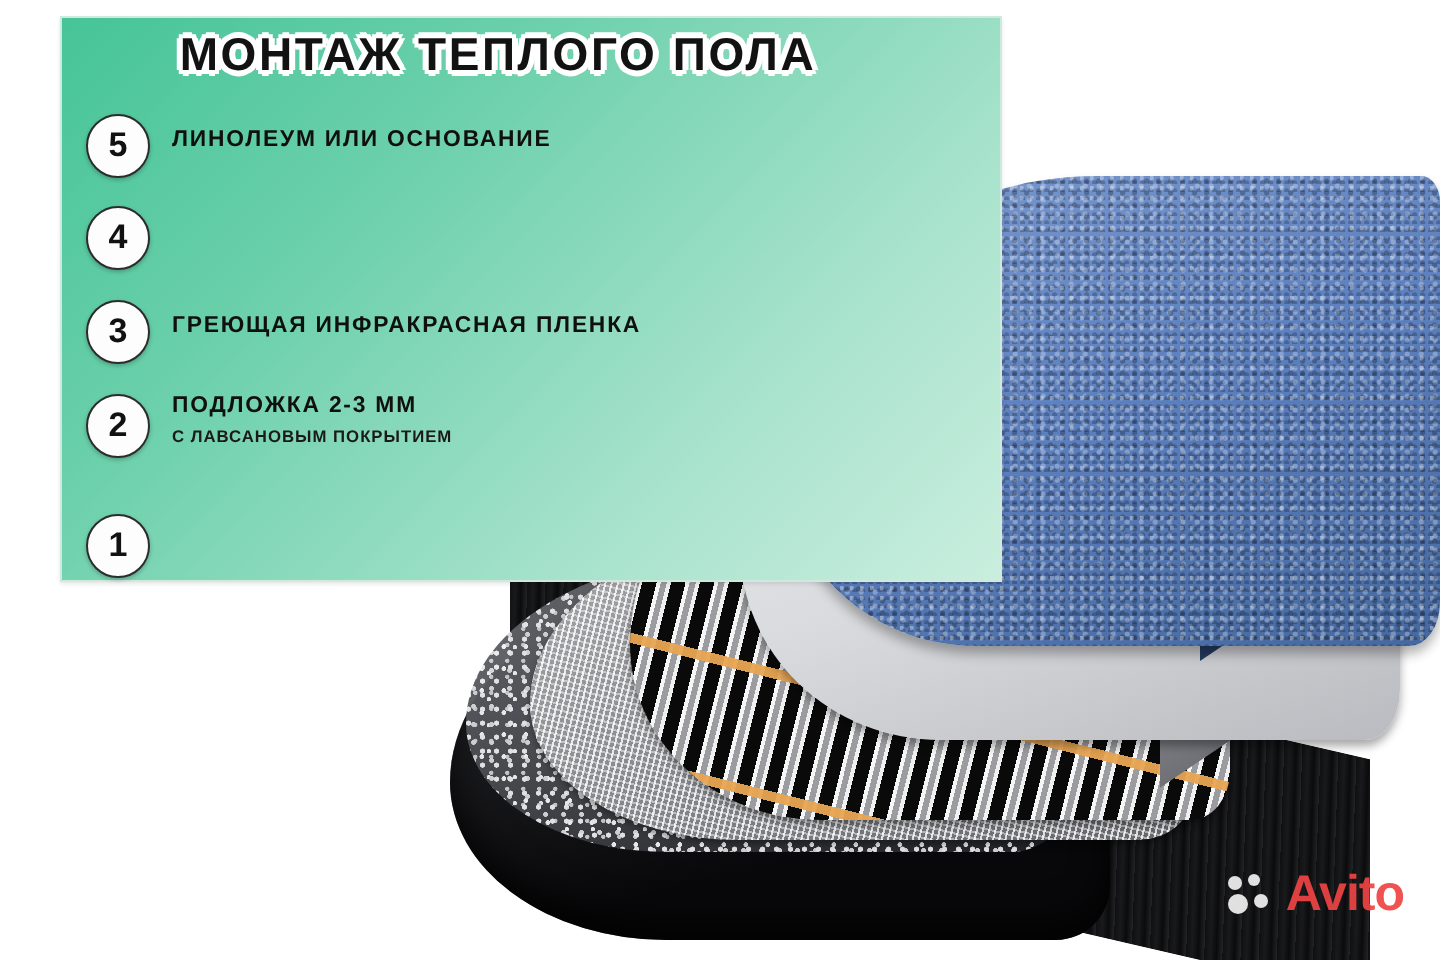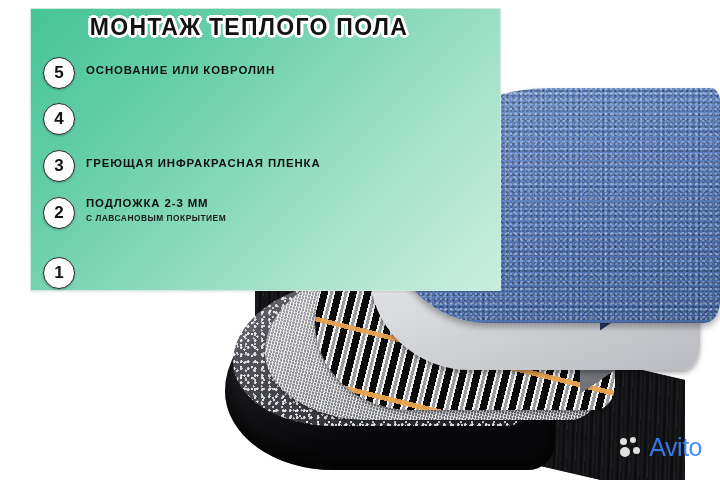--- a/index.html
+++ b/index.html
@@ -177,21 +177,21 @@
   .wm{
     position:absolute;right:18px;bottom:20px;
     display:flex;align-items:center;gap:5px;opacity:.92;
   }
   .wm-dots{position:relative;width:24px;height:22px;}
   .wm-dots i{position:absolute;display:block;border-radius:50%;background:#f2f2f2;}
   .wm-dots i:nth-child(1){width:7px;height:7px;left:0;top:1px;}
   .wm-dots i:nth-child(2){width:6px;height:6px;left:10px;top:0;}
   .wm-dots i:nth-child(3){width:10px;height:10px;left:0px;top:10px;}
   .wm-dots i:nth-child(4){width:7px;height:7px;left:13px;top:10px;}
-  .wm-text{font-size:25px;font-weight:400;color:#3b82f6;letter-spacing:-.5px;line-height:25px;}
+  .wm-text{font-size:25px;font-weight:700;color:#ef4444;letter-spacing:-.5px;line-height:25px;}
 </style>
 </head>
 <body>
 
 <div id="stage">
 
   <div class="slab">
 
     <div class="base-front"></div>
     <div class="base-front2"></div>
@@ -235,21 +235,21 @@
       <span class="l1">МОНТАЖ ТЕПЛОГО ПОЛА</span>
     </div>
 
     <div class="legend">
 
       <div class="row r5" style="left:0px;top:8px;">
         <div class="bullet">
           <span>5</span>
         </div>
         <div class="rtext">
-          <div class="t1">ОСНОВАНИЕ ИЛИ КОВРОЛИН</div>
+          <div class="t1">ЛИНОЛЕУМ ИЛИ ОСНОВАНИЕ</div>
         </div>
       </div>
 
       <div class="row r4" style="left:0px;top:54px;">
         <div class="bullet">
           <span>4</span>
         </div>
       </div>
 
       <div class="row r3" style="left:0px;top:101px;">

